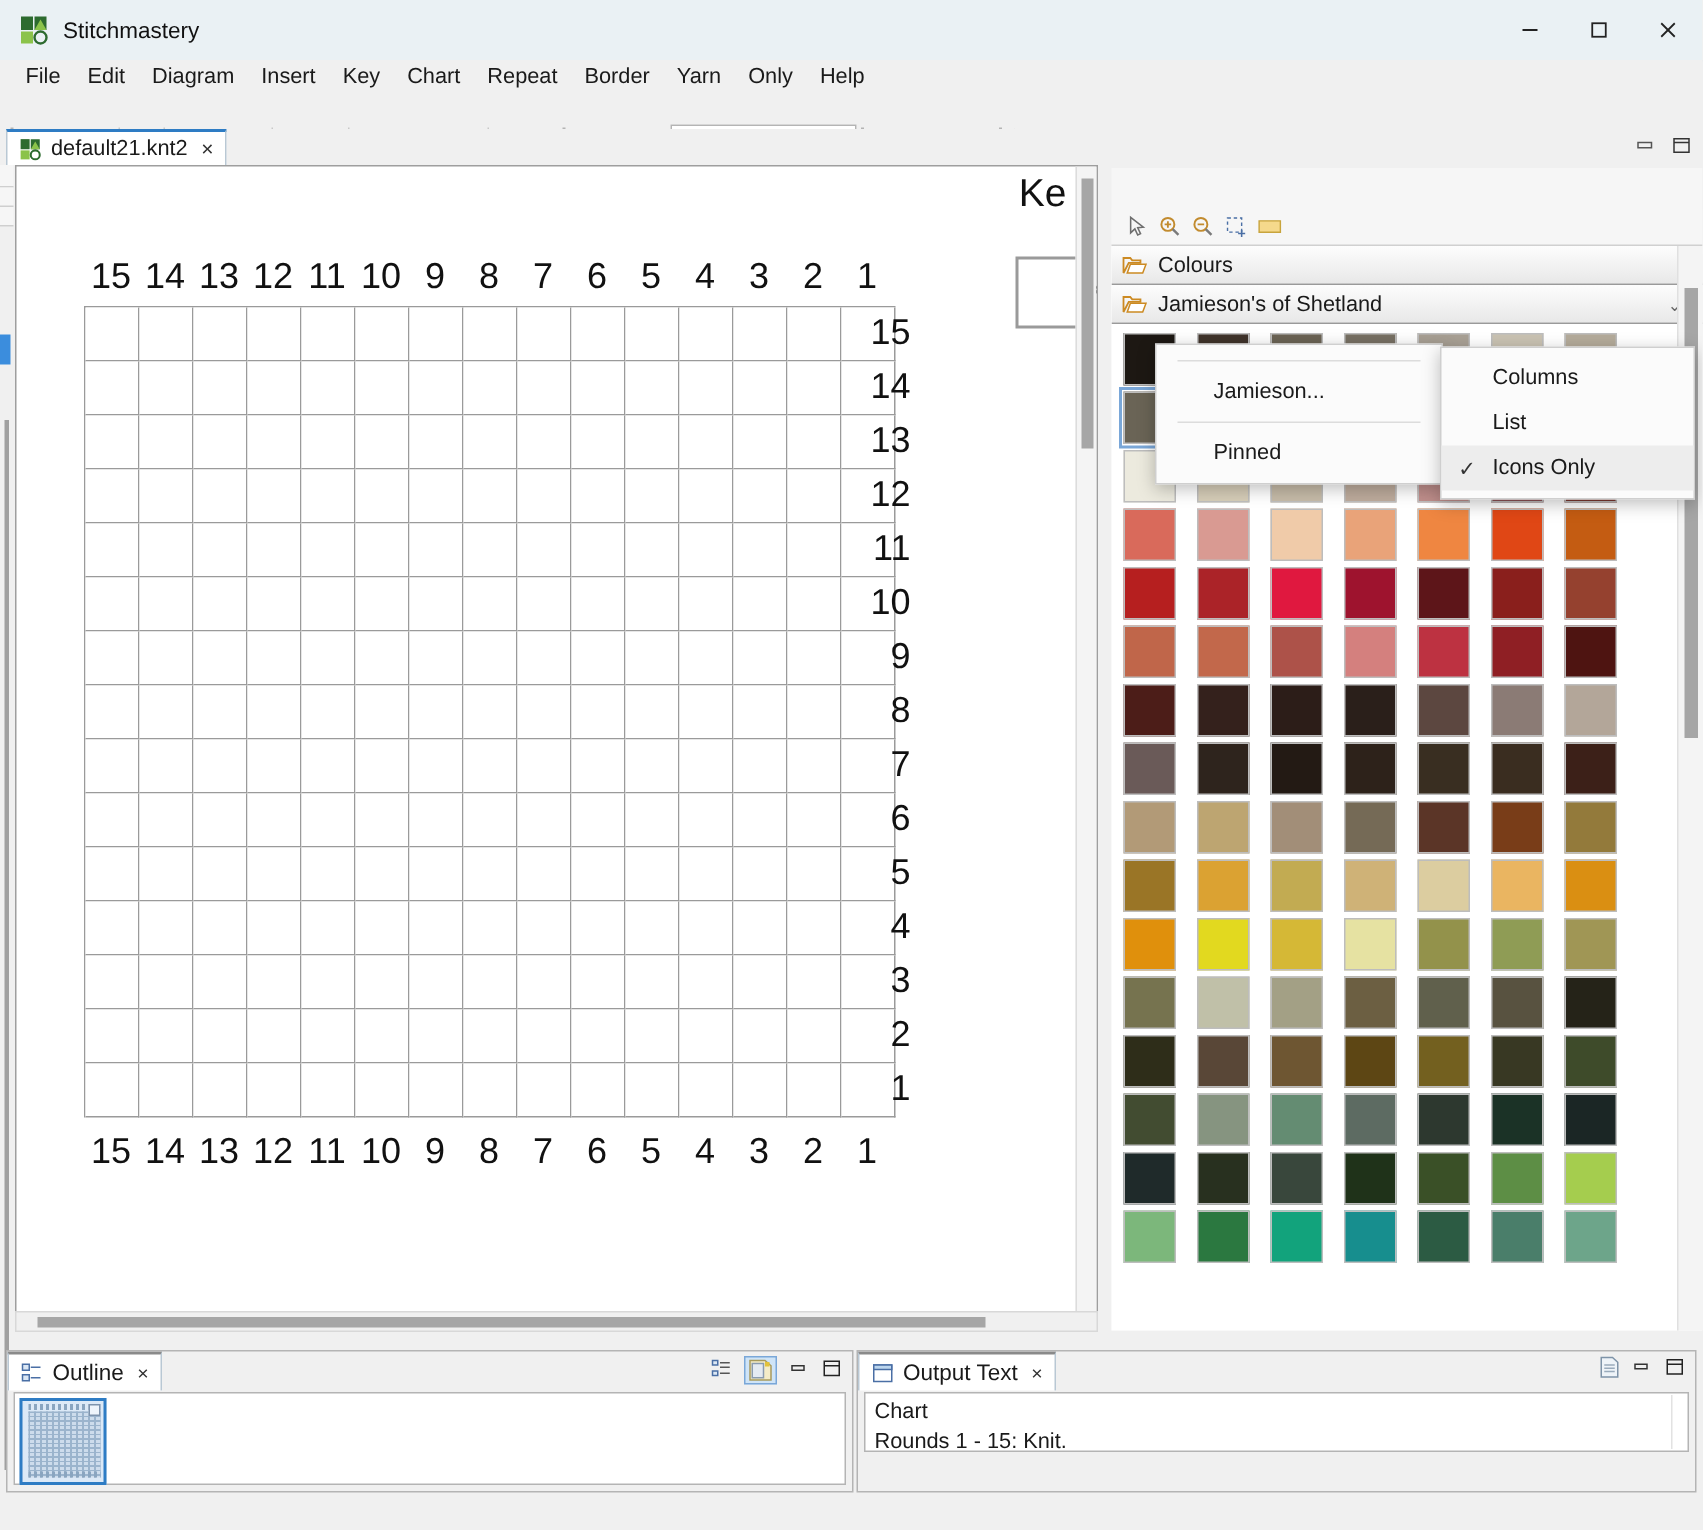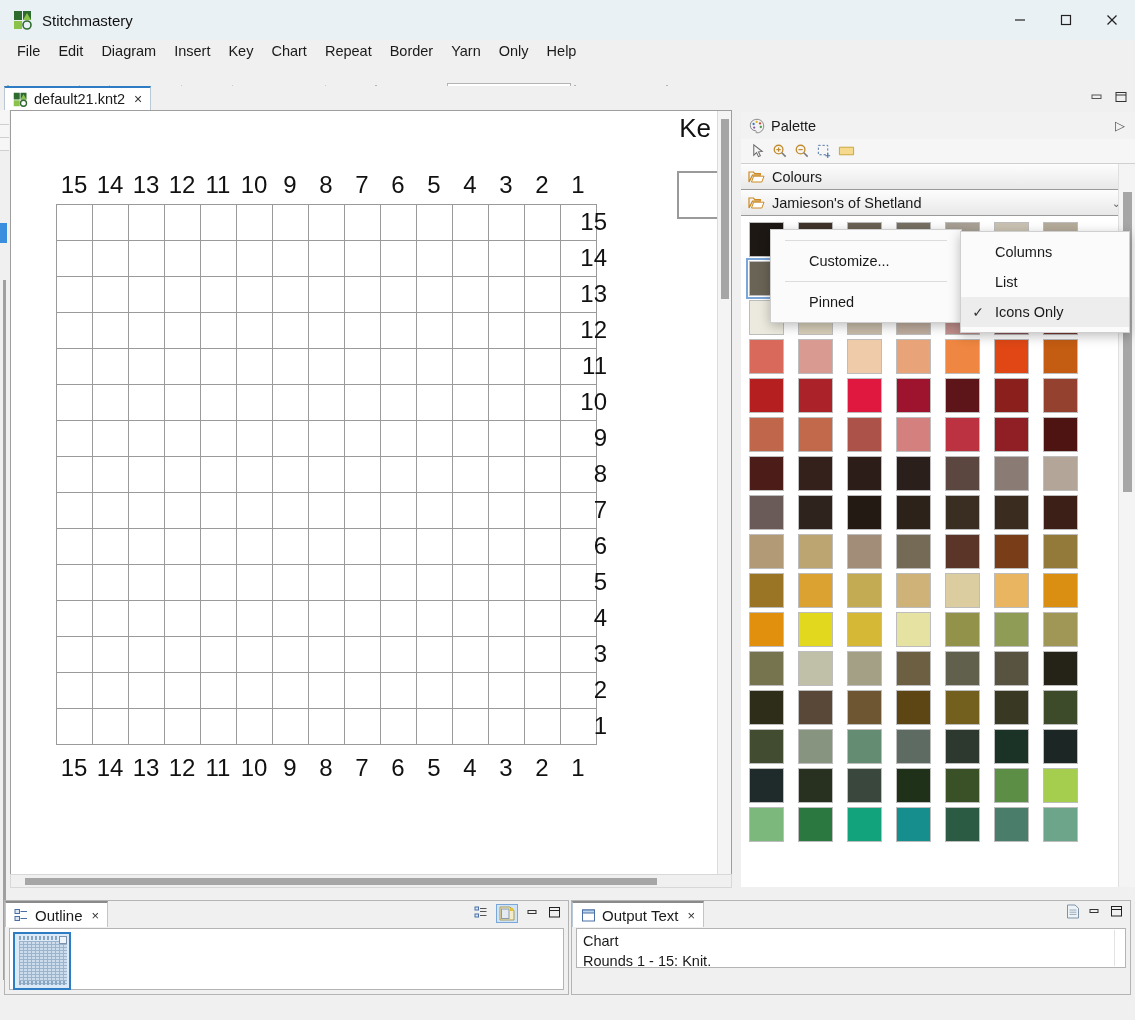--- a/index.html
+++ b/index.html
@@ -792,36 +792,20 @@
 
     <div class="ed-vscroll">
       <div class="thumb"></div>
     </div>
   </div>
   <div class="ed-hscroll">
     <div class="thumb"></div>
   </div>
 
   <div class="palette">
-    <div class="pal-tabrow">
-      <div class="pal-tab">
-        <span class="pi">
-          <svg width="16" height="16" viewBox="0 0 16 16">
-              <path d="M8 1.3 C4 1.3 1.3 4 1.3 7.4 C1.3 10.5 3.6 12.6 6 12.6 C7.2 12.6 7.4 13.4 7.1 14 C6.9 14.5 7.3 14.8 8 14.8 C11.8 14.8 14.7 11.9 14.7 8.1 C14.7 4.3 11.9 1.3 8 1.3 Z" fill="#f2f2f2" stroke="#7a7a7a" stroke-width=".9"></path>
-              <circle cx="4.6" cy="6" r="1.15" fill="#3b76c4"></circle>
-              <circle cx="7.6" cy="3.9" r="1.15" fill="#e0b030"></circle>
-              <circle cx="11" cy="5.4" r="1.15" fill="#cf4a3a"></circle>
-              <circle cx="11.8" cy="9" r="1.15" fill="#4e9a4e"></circle>
-              <circle cx="5.2" cy="9.6" r="1.15" fill="#8a4ea8"></circle>
-            </svg>
-        </span>
-        <span>Palette</span>
-      </div>
-      <span class="pal-arrow">▷</span>
-    </div>
 
     <div class="pal-tools">
       <div class="ptb">
         <svg width="16" height="16" viewBox="0 0 17 17">
             <path d="M4 2 L4 13 L7 10.2 L9 14.5 L11 13.6 L9 9.4 L13 9 Z" fill="none" stroke="#6e6e6e" stroke-width="1.1"></path>
           </svg>
       </div>
       <div class="ptb">
         <svg width="16" height="16" viewBox="0 0 17 17">
             <circle cx="7" cy="7" r="4.6" fill="none" stroke="#c28b2e" stroke-width="1.4"></circle>
@@ -1018,21 +1002,21 @@
     </div>
 
     <div class="pal-vscroll">
       <div class="thumb"></div>
     </div>
   </div>
 
   <div class="ctx" id="ctx-layout">
     <div class="ctx-sep"></div>
     <div class="ctx-item">
-      <span class="lbl">Customize...</span>
+      <span class="lbl">Jamieson...</span>
     </div>
     <div class="ctx-sep"></div>
     <div class="ctx-item">
       <span class="lbl">Pinned</span>
     </div>
   </div>
 
   <div class="ctx" id="ctx-sub">
     <div class="ctx-item">
       <span class="chk"></span>

